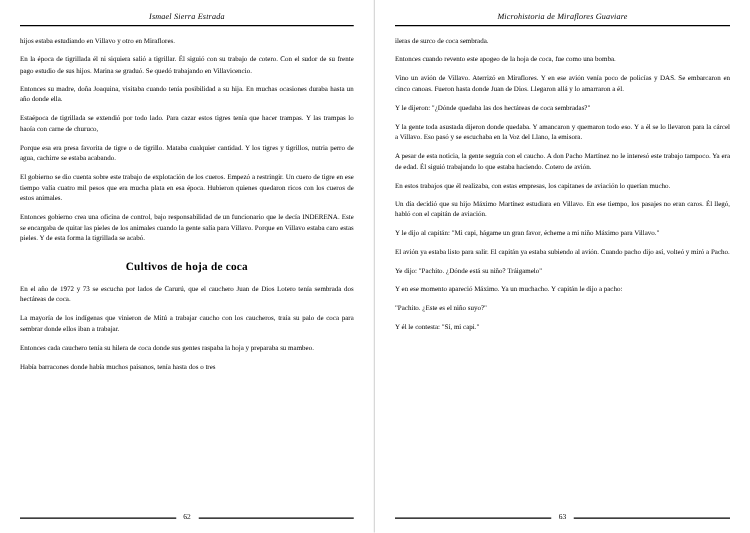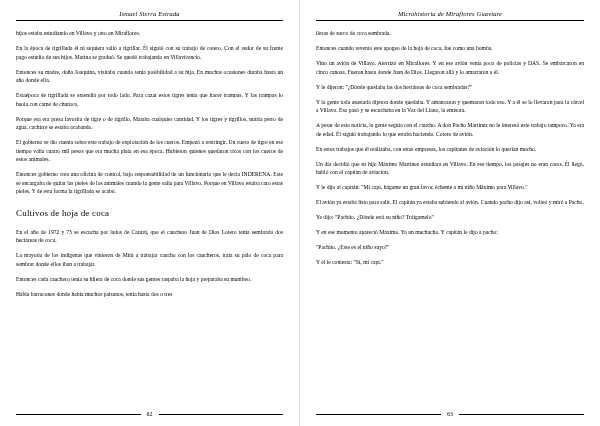--- a/index.html
+++ b/index.html
@@ -48,22 +48,22 @@
   p {
     margin: 0 0 6.5px 0;
     font-size: 5.6px;
     line-height: 1.52;
     text-align: justify;
     text-justify: inter-word;
     hyphens: auto;
   }
   h2.section-title {
     font-size: 9px;
-    font-weight: normal;
-    text-align: left;
+    font-weight: bold;
+    text-align: center;
     margin: 12px 0 10px 0;
     letter-spacing: 0.2px;
   }
   .folio-wrap {
     position: absolute;
     left: 16px;
     right: 16px;
     bottom: 9px;
     text-align: center;
   }

